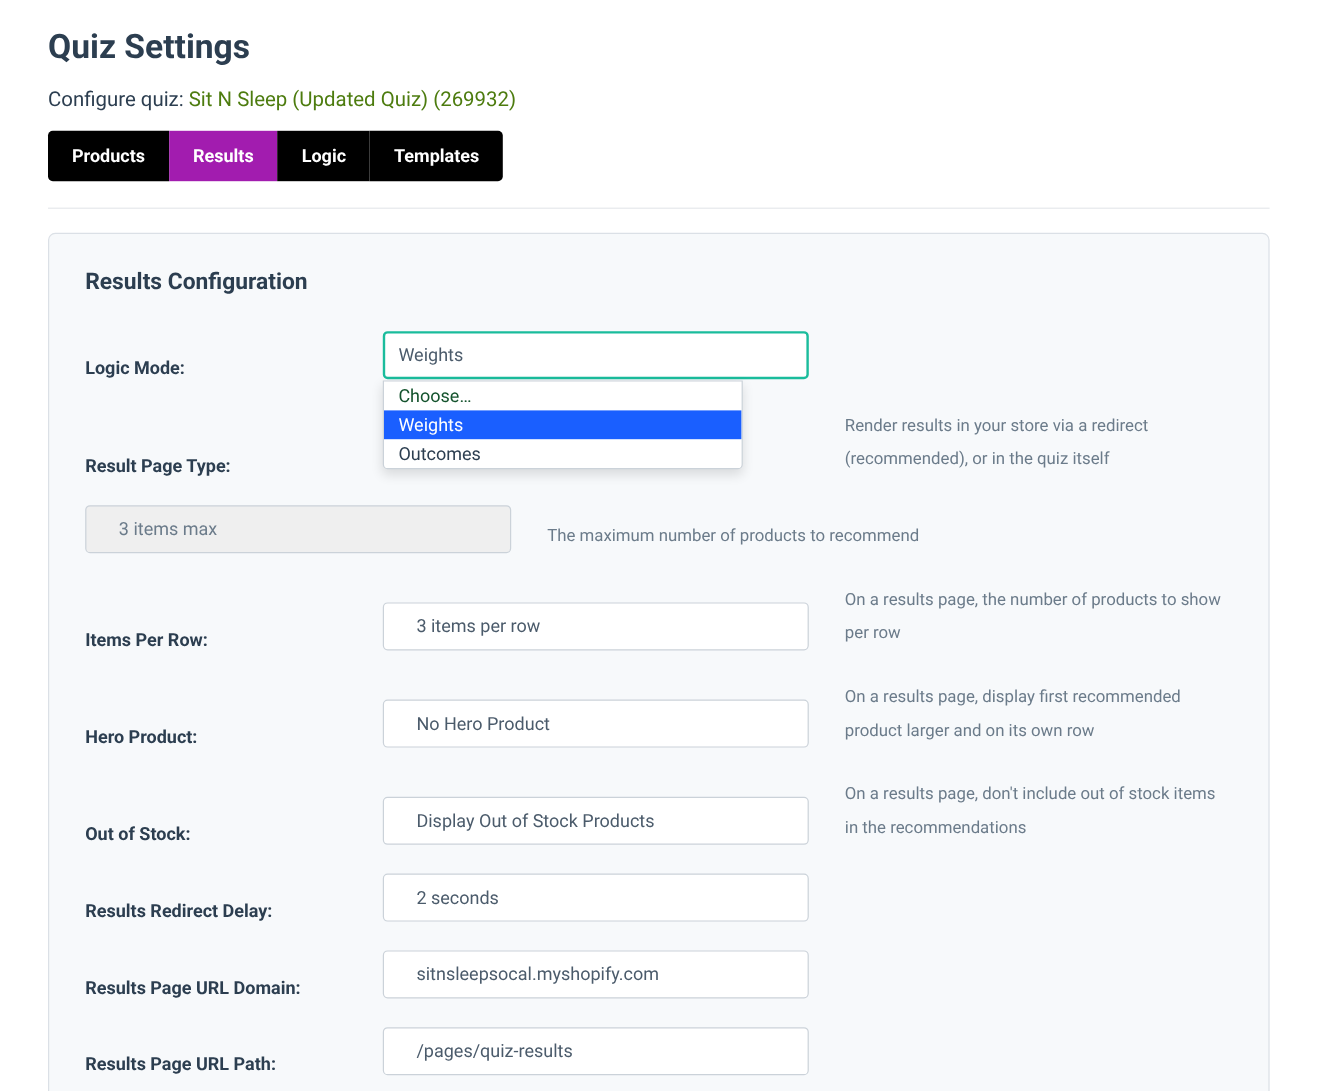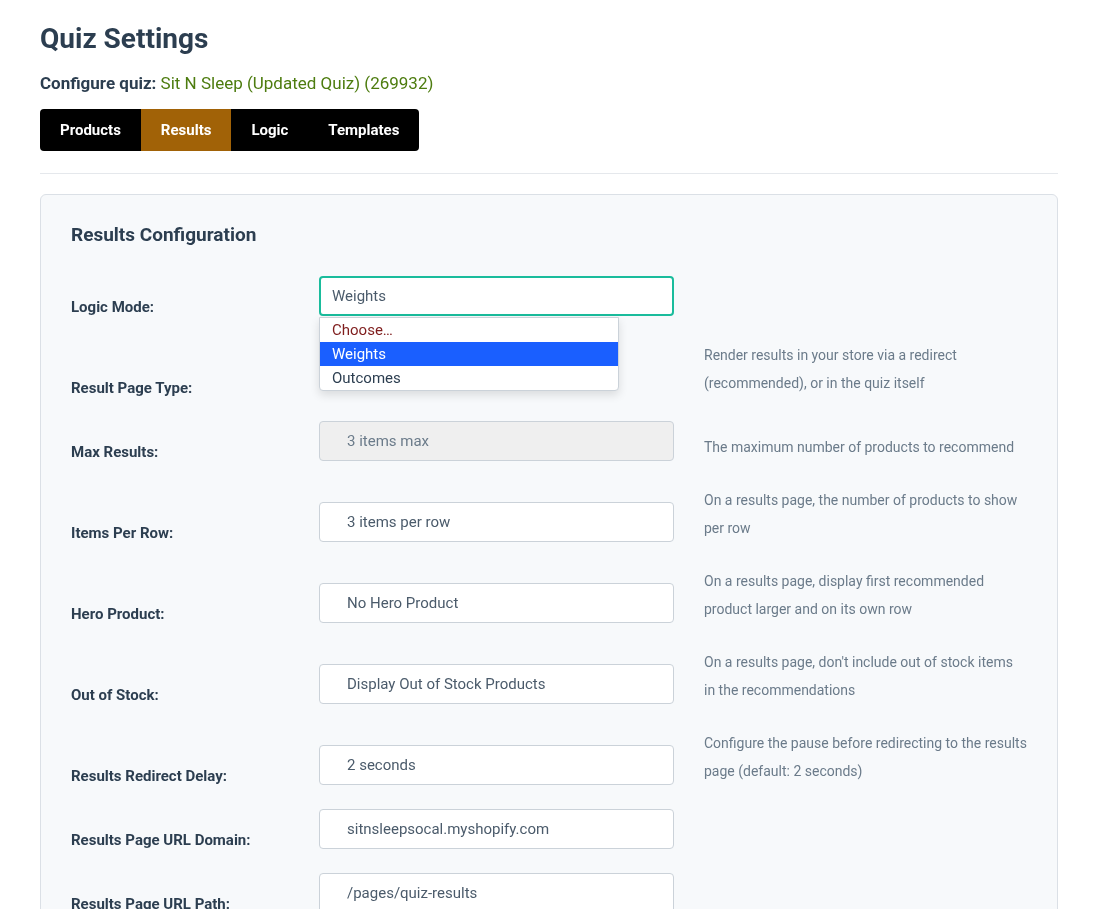--- a/index.html
+++ b/index.html
@@ -14,35 +14,35 @@
     font-size: 28px;
     font-weight: 700;
     color: #2c3e50;
     margin: 4px 0 18px 0;
   }
   .subheading {
     font-size: 17px;
     color: #2c3e50;
     margin-bottom: 16px;
   }
-  .subheading .label { font-weight: 700; }
+  .subheading .label { font-weight: 400; }
   .subheading .value { font-weight: 400; color: #4d7c0f; }
   .tabs { margin-bottom: 22px; }
   .tab {
     display: inline-block;
     padding: 12px 20px;
     background: #000000;
     color: #ffffff;
     font-weight: 700;
     font-size: 15px;
     cursor: pointer;
     border-radius: 3px 3px 0 0;
     margin-right: 0;
   }
-  .tab.active { background: #a16207; }
+  .tab.active { background: #a21caf; }
   .tabs-wrap { font-size: 0; }
   .tabs-wrap .tab { font-size: 15px; border-radius: 0; }
   .tabs-wrap .tab:first-child { border-top-left-radius: 4px; border-bottom-left-radius: 4px; }
   .tabs-wrap .tab:last-child { border-top-right-radius: 4px; border-bottom-right-radius: 4px; }
   hr.sep { border:none; border-top:1px solid #e5e8ec; margin: 0 0 20px 0; }
   .panel {
     background: #f7f9fb;
     border: 1px solid #dbe0e6;
     border-radius: 6px;
     padding: 28px 30px 10px 30px;
@@ -103,21 +103,21 @@
     box-shadow: 0 4px 10px rgba(0,0,0,0.12);
     z-index: 10;
     overflow: hidden;
   }
   .dropdown-list .opt {
     padding: 3px 12px;
     font-size: 15px;
     color: #2c3e50;
     cursor: pointer;
   }
-  .dropdown-list .opt.placeholder { color: #7f1d1d; }
+  .dropdown-list .opt.placeholder { color: #14532d; }
   .dropdown-list .opt.sel {
     background: #1a5fff;
     color: #ffffff;
   }
 </style>
 </head>
 <body>
 
 <div class="page">
   <h1 class="title">Quiz Settings</h1>
@@ -156,21 +156,20 @@
 
     <div class="form-row">
       <div class="flabel">Result Page Type:</div>
       <div class="finput">
         <div class="control" style="visibility:hidden"></div>
       </div>
       <div class="fhelp">Render results in your store via a redirect (recommended), or in the quiz itself</div>
     </div>
 
     <div class="form-row">
-      <div class="flabel">Max Results:</div>
       <div class="finput">
         <div class="control disabled">3 items max</div>
       </div>
       <div class="fhelp">The maximum number of products to recommend</div>
     </div>
 
     <div class="form-row">
       <div class="flabel">Items Per Row:</div>
       <div class="finput">
         <div class="control">3 items per row</div>
@@ -192,21 +191,20 @@
         <div class="control">Display Out of Stock Products</div>
       </div>
       <div class="fhelp">On a results page, don't include out of stock items in the recommendations</div>
     </div>
 
     <div class="form-row">
       <div class="flabel">Results Redirect Delay:</div>
       <div class="finput">
         <div class="control">2 seconds</div>
       </div>
-      <div class="fhelp">Configure the pause before redirecting to the results page (default: 2 seconds)</div>
     </div>
 
     <div class="form-row">
       <div class="flabel">Results Page URL Domain:</div>
       <div class="finput">
         <div class="control">sitnsleepsocal.myshopify.com</div>
       </div>
       <div class="fhelp"></div>
     </div>
 

